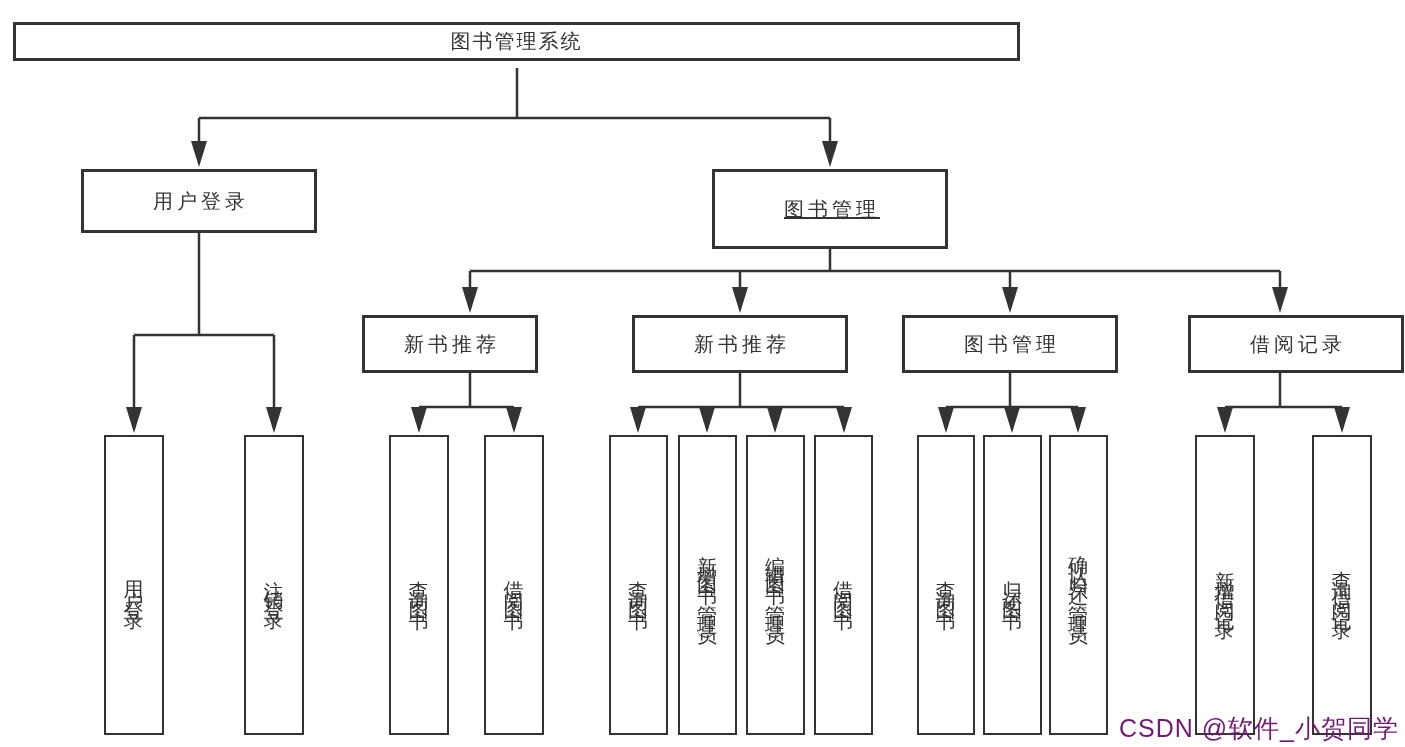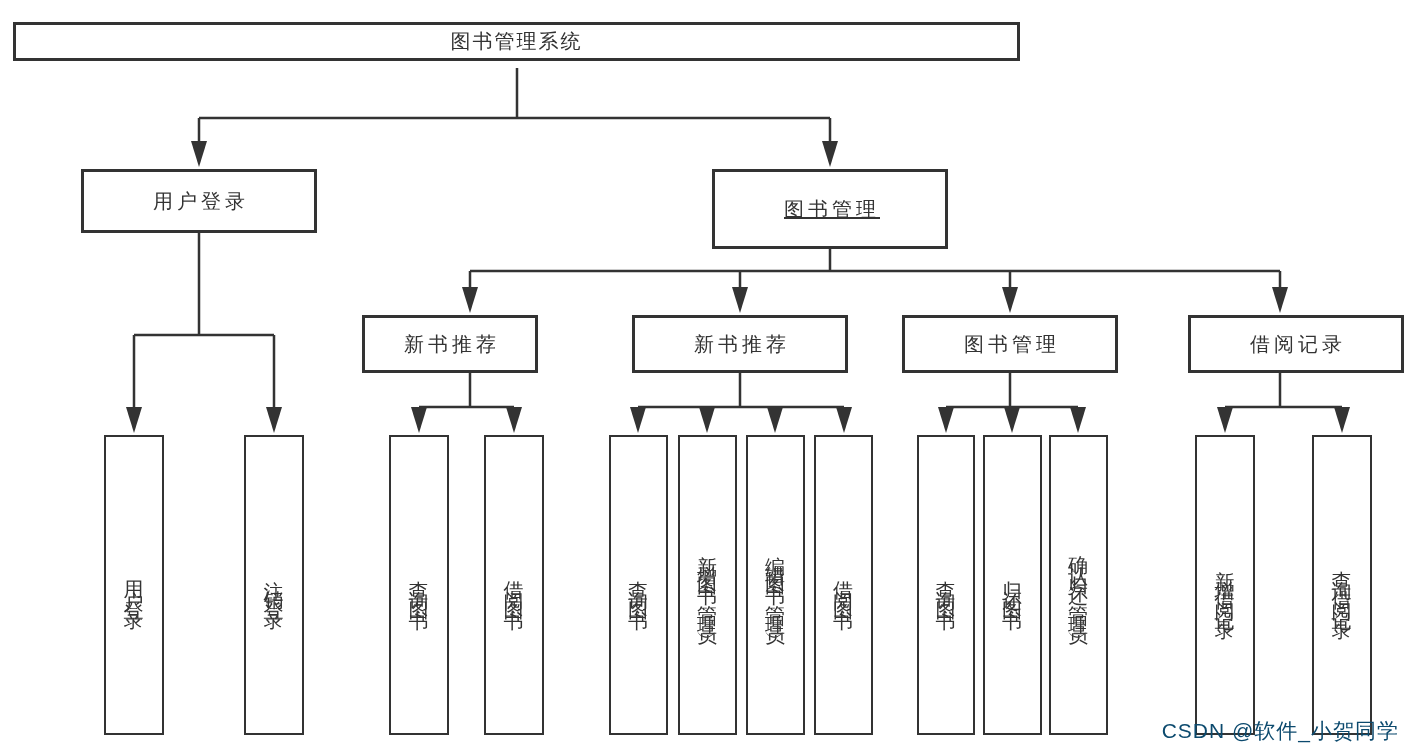--- a/index.html
+++ b/index.html
@@ -54,22 +54,22 @@
     text-orientation: mixed;
     font-size: 20px;
     letter-spacing: 10px;
     line-height: 1;
     color: #333333;
   }
   .watermark {
     position: absolute;
     right: 6px;
     bottom: 2px;
-    font-size: 21px;
-    color: #0c4a6e;
+    font-size: 25px;
+    color: #701a75;
     letter-spacing: 1px;
     white-space: nowrap;
   }
 </style>
 </head>
 <body>
 
 <div class="canvas">
 
   <svg class="connectors" width="1405" height="747" viewBox="0 0 1405 747" aria-hidden="true">

